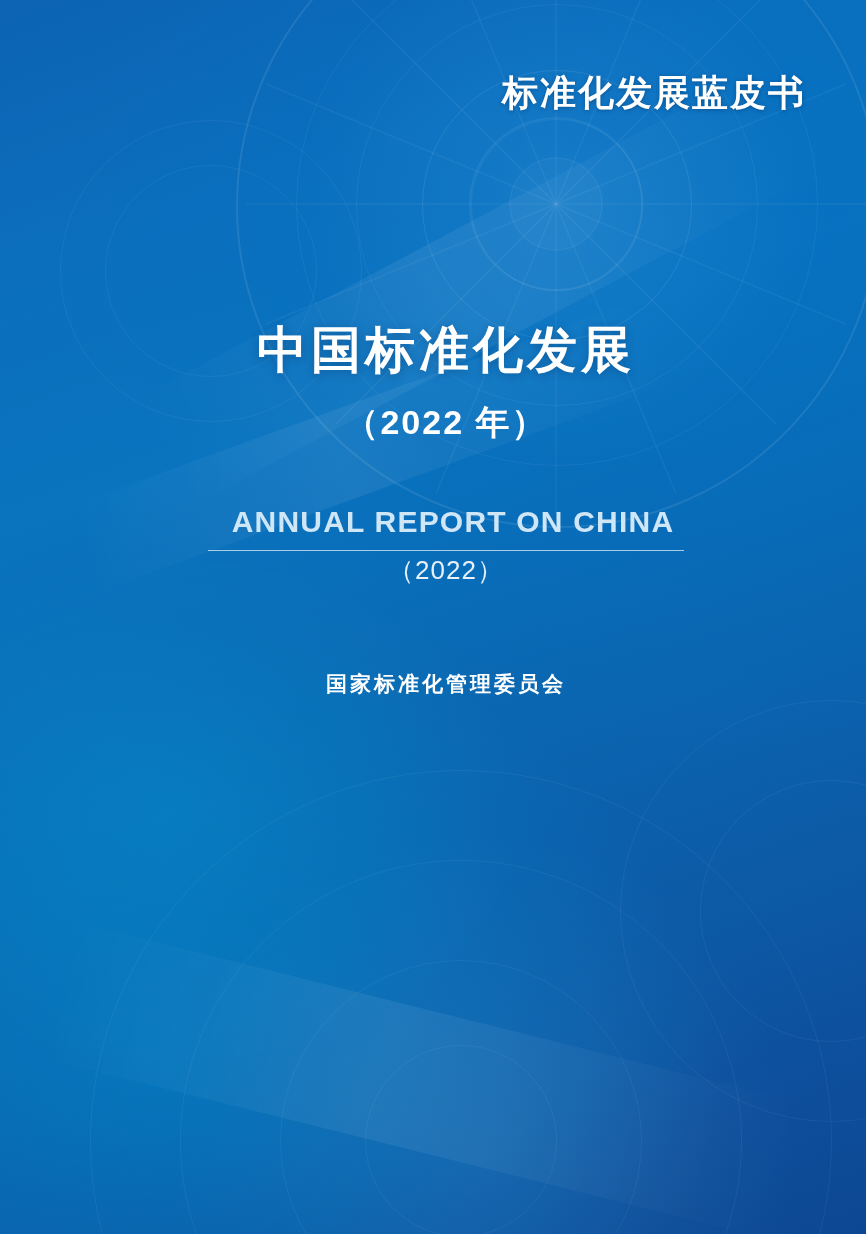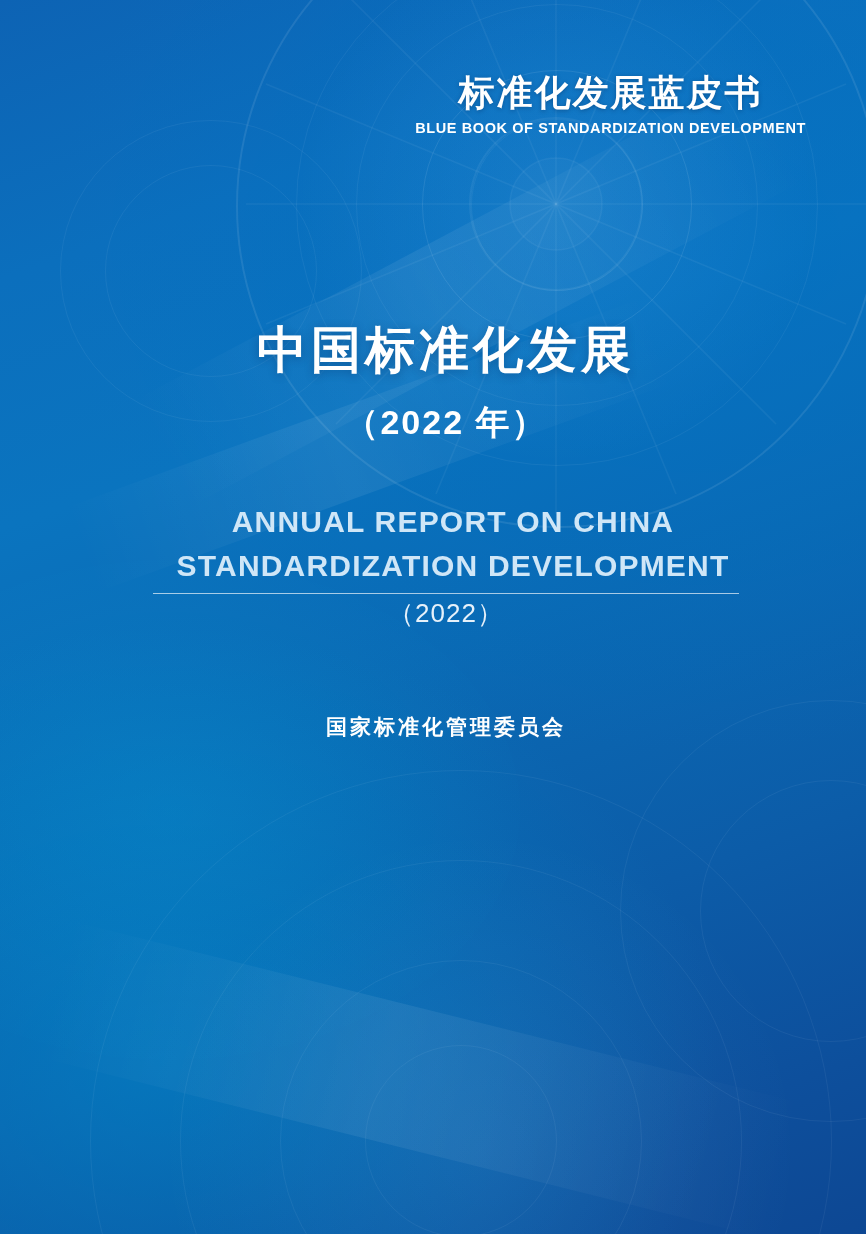--- a/index.html
+++ b/index.html
@@ -222,33 +222,31 @@
         <line x1="320" y1="320" x2="30" y2="200"></line>
         <line x1="320" y1="320" x2="200" y2="30"></line>
       </g>
       <circle cx="320" cy="320" r="86" fill="none" stroke="rgba(255,255,255,0.12)" stroke-width="2"></circle>
       <circle cx="320" cy="320" r="46" fill="rgba(255,255,255,0.05)" stroke="rgba(255,255,255,0.10)" stroke-width="1.5"></circle>
     </svg>
   </div>
 
   <div class="badge">
     <div class="badge-cn">标准化发展蓝皮书</div>
-    <div class="badge-en">BLUE BOOK OF STANDARDIZATION DEVELOPMENT</div>
   </div>
 
   <div class="title-block">
     <div class="title-cn">
       <span>中国标准化发展</span>
     </div>
     <div class="title-year-cn">（2022 年）</div>
 
     <div class="title-en-wrap">
       <div class="title-en">
         <span>ANNUAL REPORT ON CHINA</span>
-        <span class="line2">STANDARDIZATION DEVELOPMENT</span>
       </div>
     </div>
     <div class="title-year-en">（2022）</div>
 
     <div class="issuer">国家标准化管理委员会</div>
   </div>
 
 </div>
 
 </body></html>

